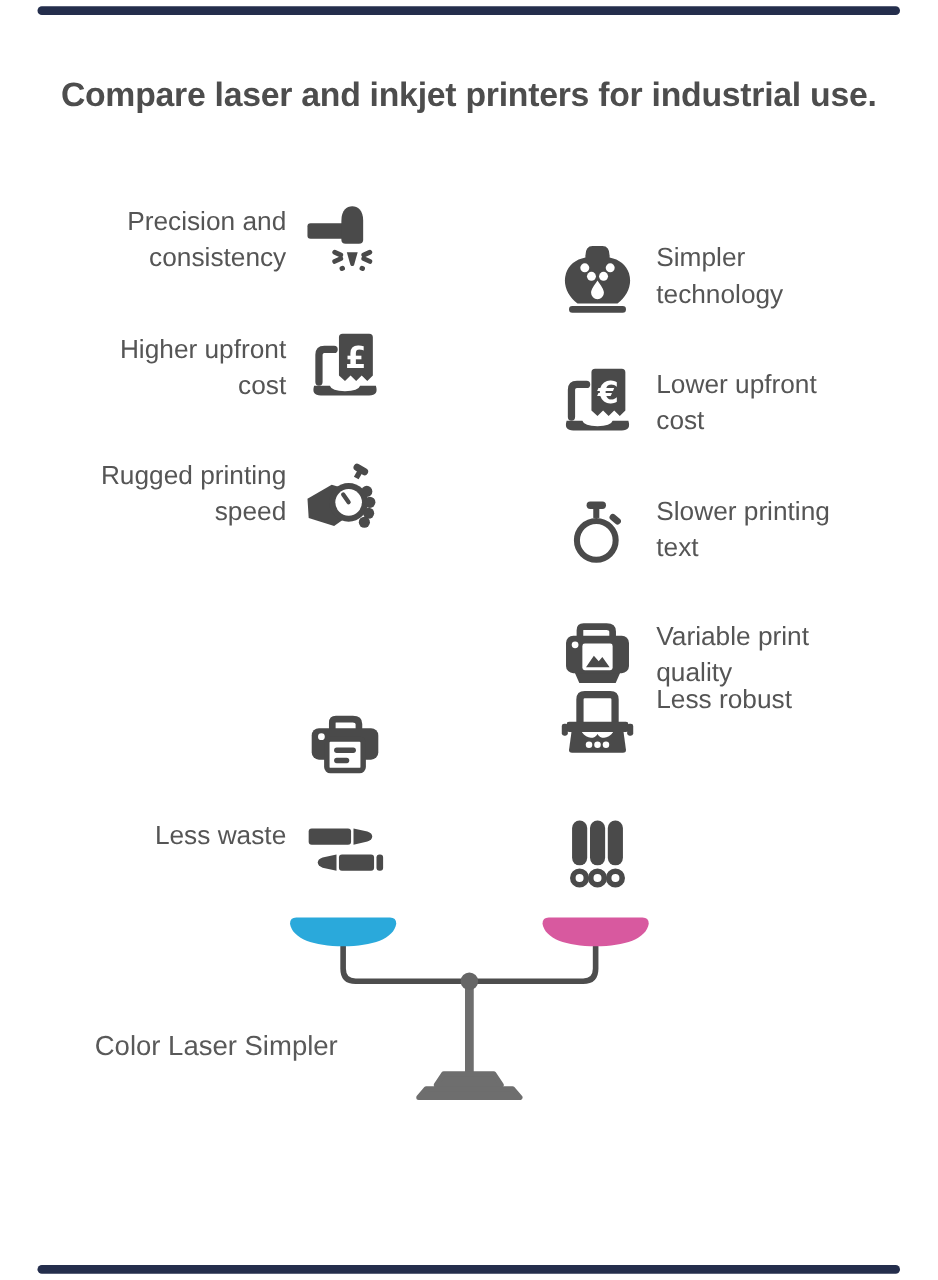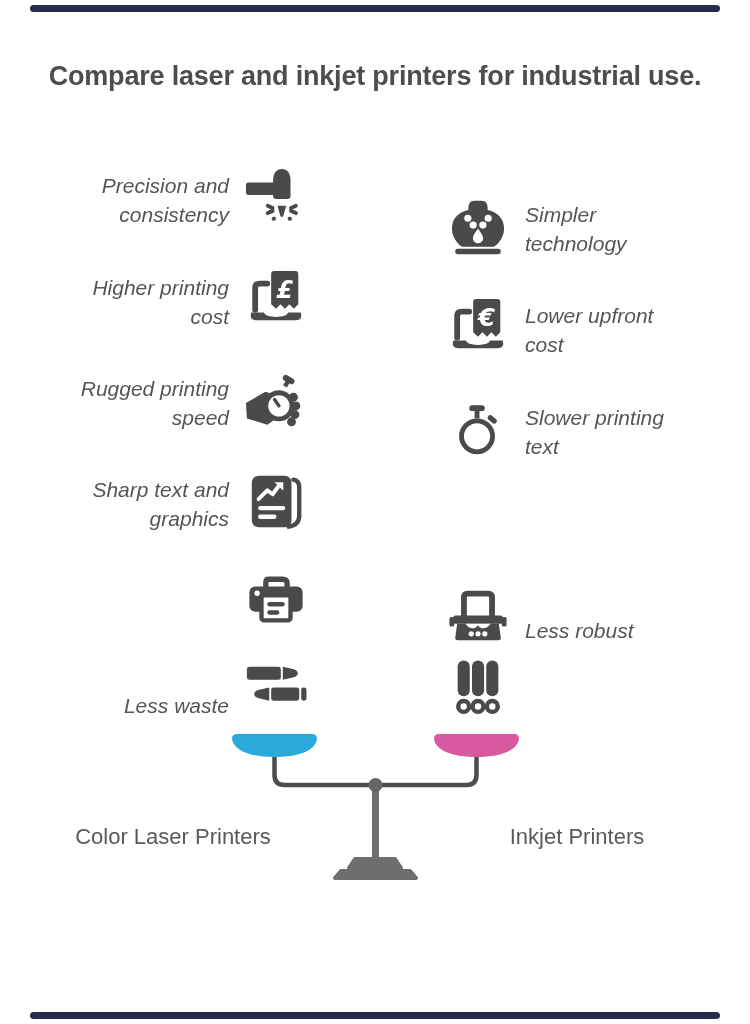--- a/index.html
+++ b/index.html
@@ -7,21 +7,21 @@
     position:relative; width:750px; height:1024px; background:#ffffff;
     overflow:hidden; font-family:"Liberation Sans", sans-serif;
   }
   .accent-bar { position:absolute; left:30px; width:690px; height:7px; border-radius:4px; background:#242e4c; }
   .accent-bar.top { top:5px; }
   .accent-bar.bottom { top:1012px; }
   .title {
     position:absolute; left:30px; top:57px; width:690px; text-align:center;
     font-size:27px; line-height:38px; font-weight:bold; color:#4d4d4d; letter-spacing:-0.2px;
   }
-  .item { position:absolute; height:66px; display:flex; align-items:flex-end; gap:16px;font-style:italic; }
+  .item { position:absolute; height:66px; display:flex; align-items:flex-start; gap:16px; }
   .item.left  { left:40px;  width:267px; justify-content:flex-end; text-align:right; }
   .item.right { left:447px; width:262px; justify-content:flex-start; text-align:left; }
   .item-text { font-size:21px; line-height:29px; color:#555555; white-space:pre-line; }
   .icon { width:62px; height:62px; flex:0 0 62px; display:flex; align-items:center; justify-content:center; }
   svg.ic { fill:#4a4a4a; display:block; }
   .scale-svg { position:absolute; left:200px; top:725px; }
   .scale-label {
     position:absolute; top:823px; width:270px; text-align:center;
     font-size:22px; line-height:28px; color:#595959;
   }
@@ -51,21 +51,21 @@
           <path d="M52.5 40 L47.5 42.3"></path>
             <path d="M52.5 47.6 L47.5 45.3"></path>
           <path d="M29.5 53.5 L30 53.3"></path>
             <path d="M46.5 53.5 L46 53.3"></path>
         </g>
       </svg>
     </span>
   </div>
 
   <div class="item left" style="top:265px">
-    <div class="item-text">Higher printing
+    <div class="item-text">Higher upfront
 cost</div>
     <span class="icon">
       <svg class="ic" viewBox="0 0 64 64" width="62" height="62">
         <path d="M27 5 Q27 2 30 2 H52 Q55 2 55 5 V36.5 L50.4 41 L45.8 36.5 L41.2 41 L36.6 36.5 L32 41 L27 36.5 Z"></path>
         <text x="41" y="30" text-anchor="middle" font-size="25" font-weight="bold" fill="#ffffff" font-family="DejaVu Sans, sans-serif">£</text>
         <path d="M23 15 H15 Q10.5 15 10.5 19.5 V42" fill="none" stroke="#4a4a4a" stroke-width="6" stroke-linecap="round"></path>
         <path d="M6.5 45 Q4 53 12 53 H52 Q60 53 57.5 45 H44.5 Q43 49.5 32 49.5 Q21 49.5 19.5 45 Z"></path>
       </svg>
     </span>
   </div>
@@ -84,34 +84,20 @@
         <circle cx="35" cy="37" r="11" fill="#ffffff"></circle>
         <path d="M35 37 L30.5 30.5" stroke="#4a4a4a" stroke-width="3.5" stroke-linecap="round" fill="none"></path>
         <circle cx="50" cy="28" r="4.6"></circle>
           <circle cx="52.5" cy="37" r="4.6"></circle>
         <circle cx="51.5" cy="46" r="4.6"></circle>
           <circle cx="48" cy="53.5" r="4.6"></circle>
       </svg>
     </span>
   </div>
 
-  <div class="item left" style="top:467px">
-    <div class="item-text">Sharp text and
-graphics</div>
-    <span class="icon">
-      <svg class="ic" viewBox="0 0 64 64" width="62" height="62">
-        <rect x="7" y="5" width="41" height="53" rx="7"></rect>
-        <path d="M50 9 Q56 10 56 17 V46 Q56 56 45 57.5" fill="none" stroke="#4a4a4a" stroke-width="4.5" stroke-linecap="round"></path>
-        <path d="M14 29 L23 20 L28.5 24 L34 16.5" fill="none" stroke="#ffffff" stroke-width="4" stroke-linecap="round" stroke-linejoin="round"></path>
-        <polygon points="30.5,11.5 39.5,11.5 39.5,20.5" fill="#ffffff"></polygon>
-        <rect x="13.5" y="36" width="28" height="4.5" rx="2.2" fill="#ffffff"></rect>
-        <rect x="13.5" y="45" width="19" height="4.5" rx="2.2" fill="#ffffff"></rect>
-      </svg>
-    </span>
-  </div>
 
   <div class="item left" style="top:568px">
     <span class="icon">
       <svg class="ic" viewBox="0 0 64 64" width="62" height="62">
         <path d="M21.5 15 V10.5 Q21.5 7.5 24.5 7.5 H38.5 Q43.5 7.5 43.5 11.5 V15" fill="none" stroke="#4a4a4a" stroke-width="5.5" stroke-linecap="round"></path>
         <rect x="4.5" y="15" width="55" height="26" rx="6"></rect>
         <circle cx="12.5" cy="22" r="2.8" fill="#ffffff"></circle>
         <rect x="17" y="24" width="30" height="26" rx="3" fill="#ffffff" stroke="#4a4a4a" stroke-width="4.5"></rect>
         <rect x="23" y="31" width="18" height="4.5" rx="2.2"></rect>
         <rect x="23" y="39.5" width="12.5" height="4.5" rx="2.2"></rect>
@@ -169,22 +155,36 @@
         <rect x="28.5" y="11" width="5" height="9"></rect>
         <g transform="rotate(40 47 21)">
             <rect x="41.5" y="18.5" width="10.5" height="5.5" rx="2.7"></rect>
           </g>
       </svg>
     </span>
     <div class="item-text">Slower printing
 text</div>
   </div>
 
-
-  <div class="item right" style="top:579px">
+  <div class="item right" style="top:495px">
+    <span class="icon">
+      <svg class="ic" viewBox="0 0 64 64" width="62" height="62">
+        <path d="M17.5 14 V9.5 Q17.5 6.5 20.5 6.5 H39.5 Q44.5 6.5 44.5 10.5 V14" fill="none" stroke="#4a4a4a" stroke-width="5.5" stroke-linecap="round"></path>
+        <polygon points="13,44 51,44 47,53 17,53"></polygon>
+        <rect x="6" y="14" width="52" height="31" rx="6"></rect>
+        <circle cx="13.5" cy="21.5" r="2.8" fill="#ffffff"></circle>
+        <rect x="19.5" y="20.5" width="25" height="22" rx="2" fill="#ffffff"></rect>
+        <path d="M22.5 40 L29 30.5 L33 35 L36 31.5 L42 40 Z"></path>
+      </svg>
+    </span>
+    <div class="item-text">Variable print
+quality</div>
+  </div>
+
+  <div class="item right" style="top:545px">
     <span class="icon">
       <svg class="ic" viewBox="0 0 64 64" width="62" height="62">
         <path d="M17.5 34 V15 Q17.5 11 21.5 11 H42.5 Q46.5 11 46.5 15 V34" fill="none" stroke="#4a4a4a" stroke-width="6"></path>
         <rect x="6.5" y="33.5" width="51" height="8.5" rx="2"></rect>
         <rect x="2.5" y="35" width="5" height="10" rx="2"></rect>
         <rect x="56.5" y="35" width="5" height="10" rx="2"></rect>
         <path d="M10.5 42 H53.5 L55.5 56.5 Q55.8 59 53 59 H11 Q8.2 59 8.5 56.5 Z"></path>
         <path d="M19 42 C23 48 29.5 48 32 43.5 C34.5 48 41 48 45 42 Z" fill="#ffffff"></path>
         <circle cx="25" cy="52.5" r="2.7" fill="#ffffff"></circle>
           <circle cx="32" cy="52.5" r="2.7" fill="#ffffff"></circle>
@@ -210,16 +210,15 @@
   <svg class="scale-svg" width="350" height="160" viewBox="0 0 350 160">
     <path d="M74.5 28 V50 Q74.5 60 84.5 60 H266.5 Q276.5 60 276.5 50 V28" fill="none" stroke="#4d4d4d" stroke-width="4.5"></path>
     <path d="M32 14 Q32 9 37 9 H112 Q117 9 117 14 C115 26 98 32 74.5 32 C51 32 34 26 32 14 Z" fill="#2AA9DB"></path>
     <path d="M234 14 Q234 9 239 9 H314 Q319 9 319 14 C317 26 300 32 276.5 32 C253 32 236 26 234 14 Z" fill="#D8599F"></path>
     <rect x="172" y="62" width="7" height="72" rx="1" fill="#6e6e6e"></rect>
     <circle cx="175.5" cy="60" r="7" fill="#666666"></circle>
     <polygon points="155,134 195,134 201,143 149,143" fill="#6e6e6e" stroke="#6e6e6e" stroke-width="4" stroke-linejoin="round"></polygon>
     <polygon points="141,146 210,146 216,153 135,153" fill="#6e6e6e" stroke="#6e6e6e" stroke-width="4" stroke-linejoin="round"></polygon>
   </svg>
 
-  <div class="scale-label left">Color Laser Printers</div>
-  <div class="scale-label right">Inkjet Printers</div>
+  <div class="scale-label left">Color Laser Simpler</div>
 
 </div>
 
 </body></html>

